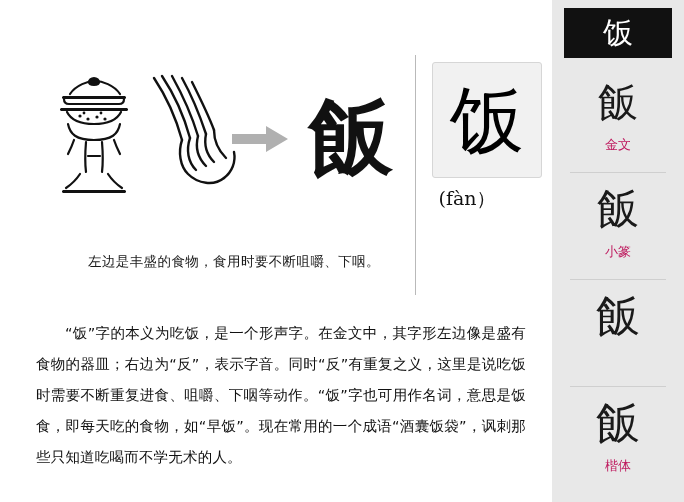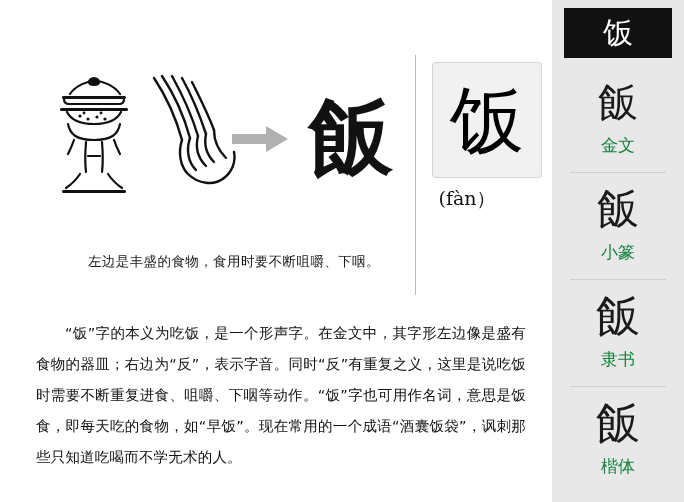--- a/index.html
+++ b/index.html
@@ -191,23 +191,23 @@
   .script-item .glyph {
     font-family: "DejaVu Serif", serif;
     font-size: 44px;
     line-height: 72px;
     color: #1a1a1a;
     height: 72px;
   }
   .script-item .glyph.bronze { font-size: 40px; }
   .script-item .glyph.seal   { font-size: 42px; }
   .script-item .name {
-    font-family: Liberation Serif, serif;
-    font-size: 17px;
-    color: #15803d;
+    font-family: Liberation Mono, monospace;
+    font-size: 13px;
+    color: #be185d;
     line-height: 16px;
   }
   .divider-line {
     position: absolute;
     left: 18px;
     bottom: 0;
     width: 96px;
     height: 1px;
     background: #cfcfcf;
   }
@@ -298,21 +298,20 @@
         <div class="name">金文</div>
         <div class="divider-line"></div>
       </div>
       <div class="script-item">
         <div class="glyph seal">飯</div>
         <div class="name">小篆</div>
         <div class="divider-line"></div>
       </div>
       <div class="script-item">
         <div class="glyph">飯</div>
-        <div class="name">隶书</div>
         <div class="divider-line"></div>
       </div>
       <div class="script-item">
         <div class="glyph">飯</div>
         <div class="name">楷体</div>
       </div>
     </div>
   </div>
 
 </div>

